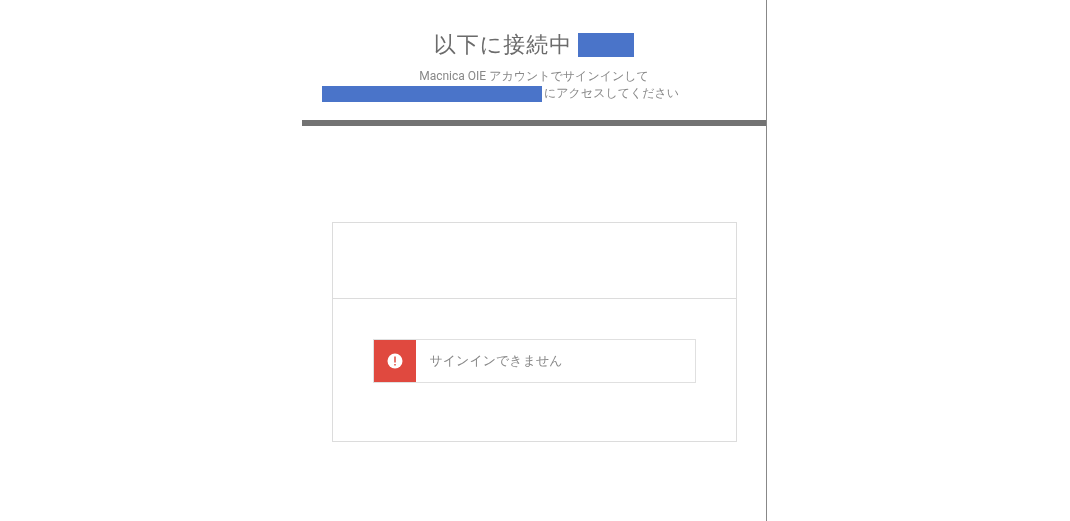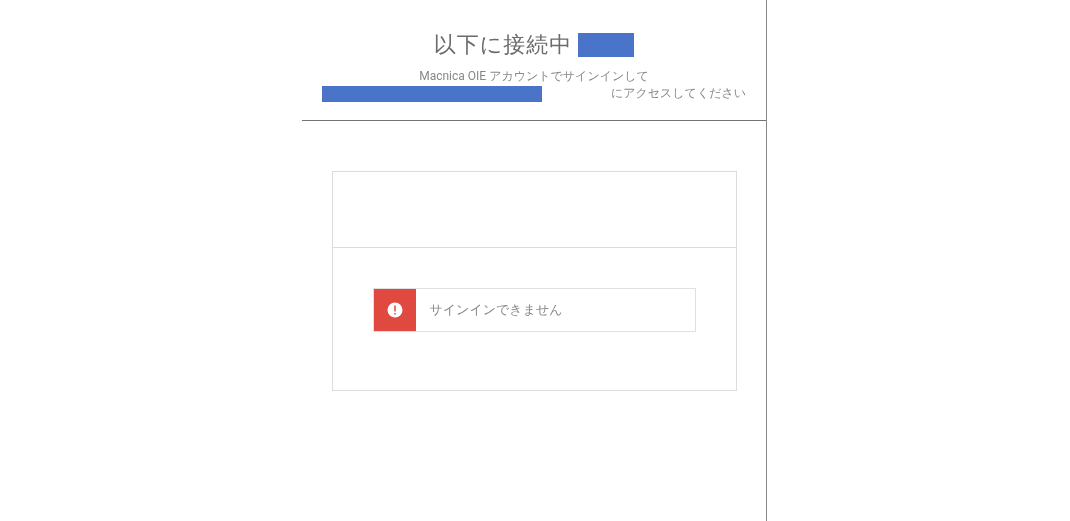--- a/index.html
+++ b/index.html
@@ -18,21 +18,21 @@
       width: 465px;
       margin-left: 302px;
       margin-top: 0;
       border-right: 1px solid #888;
       height: 521px;
       padding-top: 0;
     }
     .header {
       text-align: center;
       padding: 30px 20px 18px 20px;
-      border-bottom: 1px solid #737373;
+      border-bottom: 6px solid #737373;
     }
     .title-line {
       display: flex;
       justify-content: center;
       align-items: center;
       gap: 6px;
       margin-bottom: 8px;
     }
     .title-text {
       font-size: 22px;
@@ -46,36 +46,36 @@
       background: #4a74c9;
       display: inline-block;
     }
     .subtitle {
       font-size: 12px;
       color: #888888;
       margin-bottom: 0;
     }
     .sub-line2 {
       display: flex;
-      justify-content: space-between;
+      justify-content: flex-start;
       align-items: center;
-      gap: 12px;
+      gap: 2px;
     }
     .redact-wide {
       width: 220px;
       height: 16px;
       background: #4a74c9;
       display: inline-block;
     }
     .sub-text {
       font-size: 12px;
       color: #888888;
     }
     .form-panel {
-      margin: 50px auto 0 auto;
+      margin: 96px auto 0 auto;
       width: 405px;
       border: 1px solid #dcdcdc;
     }
     .panel-top {
       height: 76px;
       border-bottom: 1px solid #dcdcdc;
     }
     .panel-body {
       padding: 40px 40px 58px 40px;
     }

